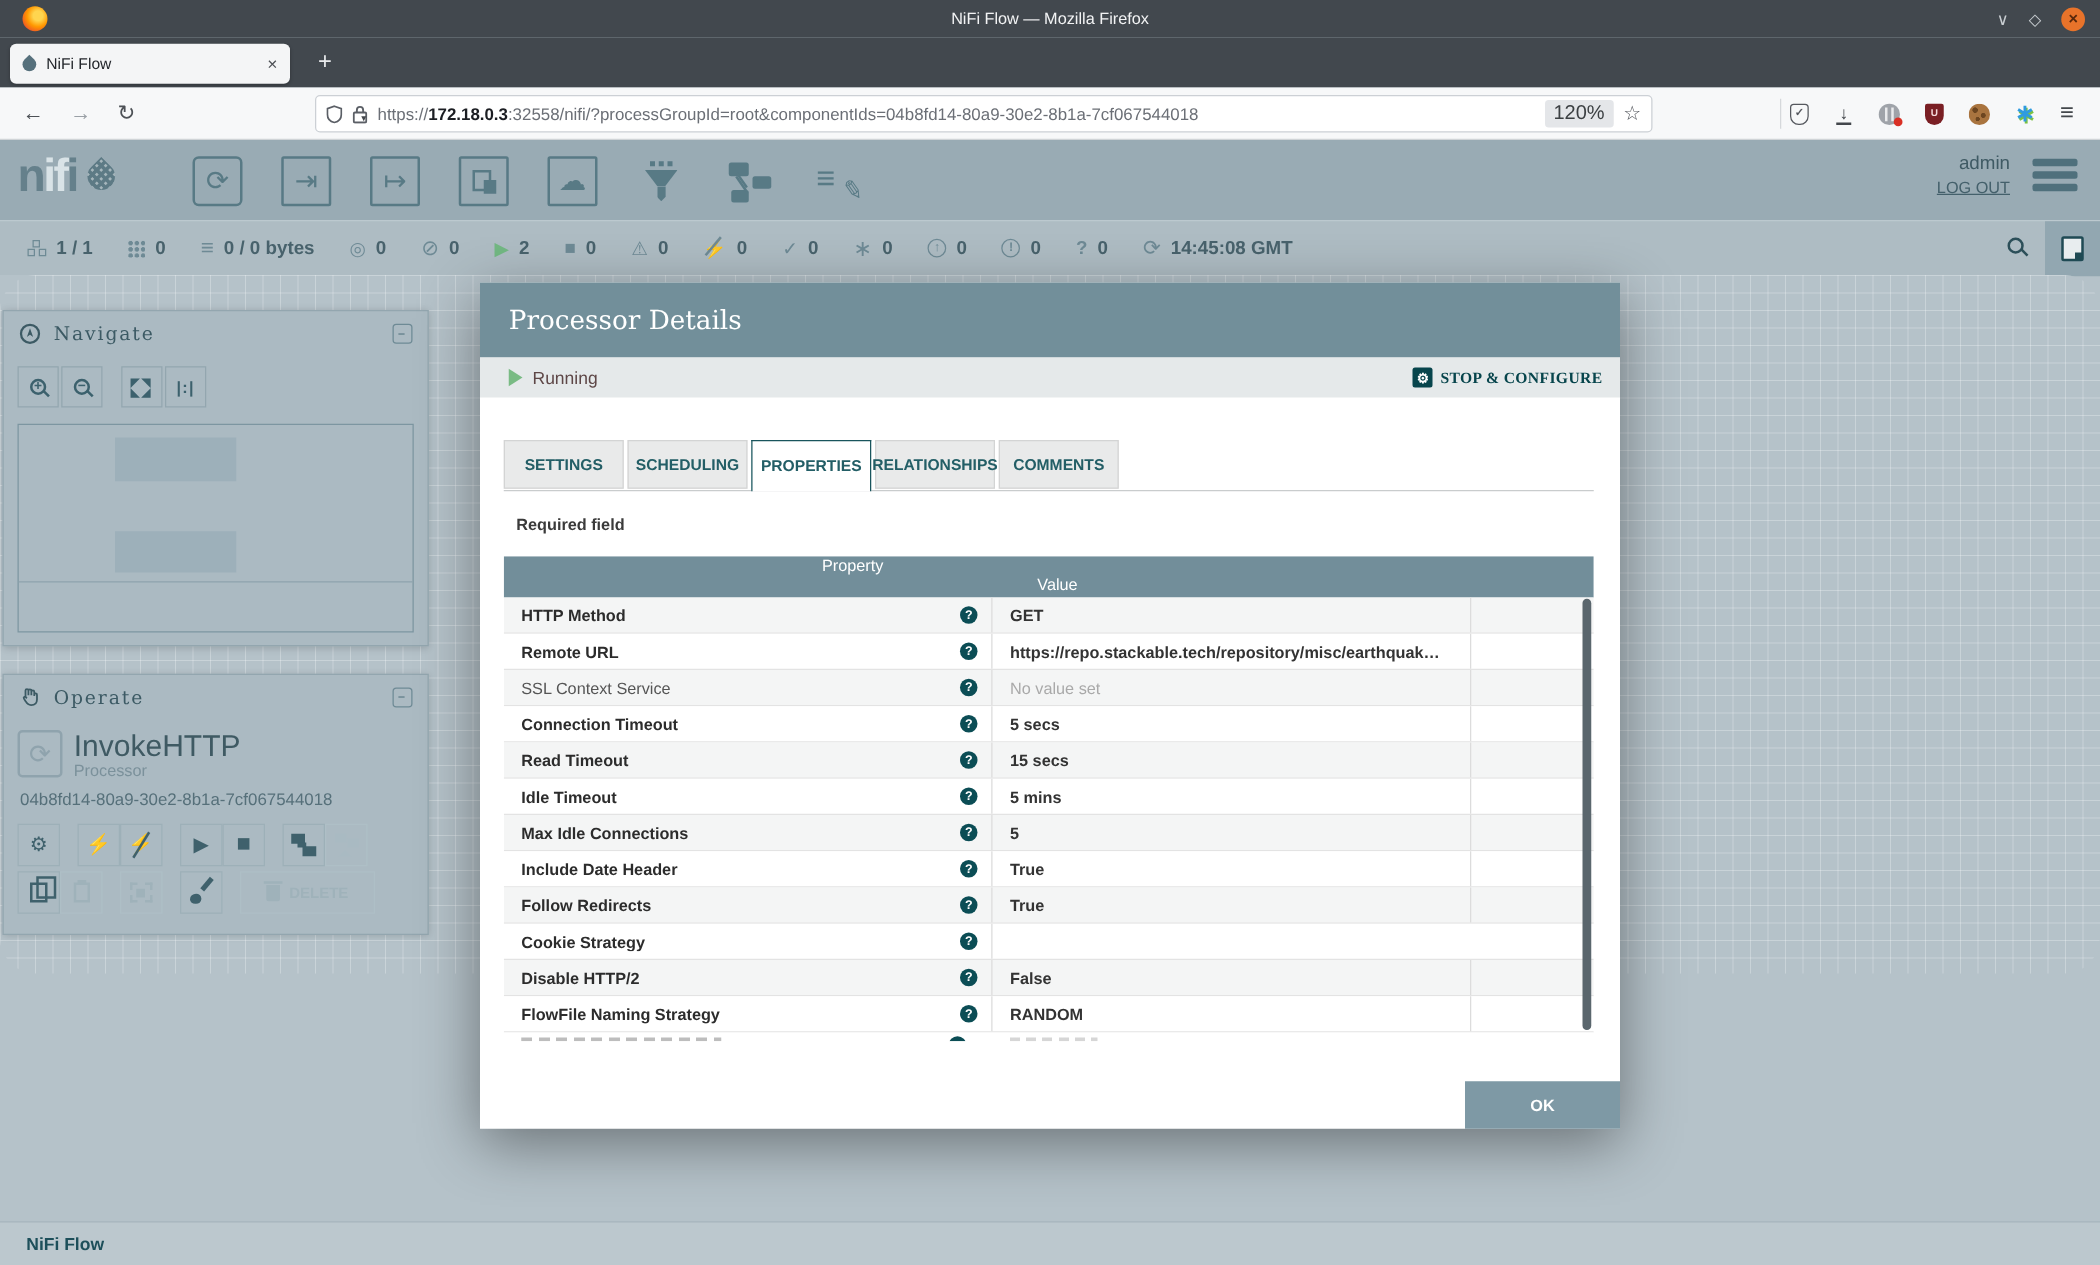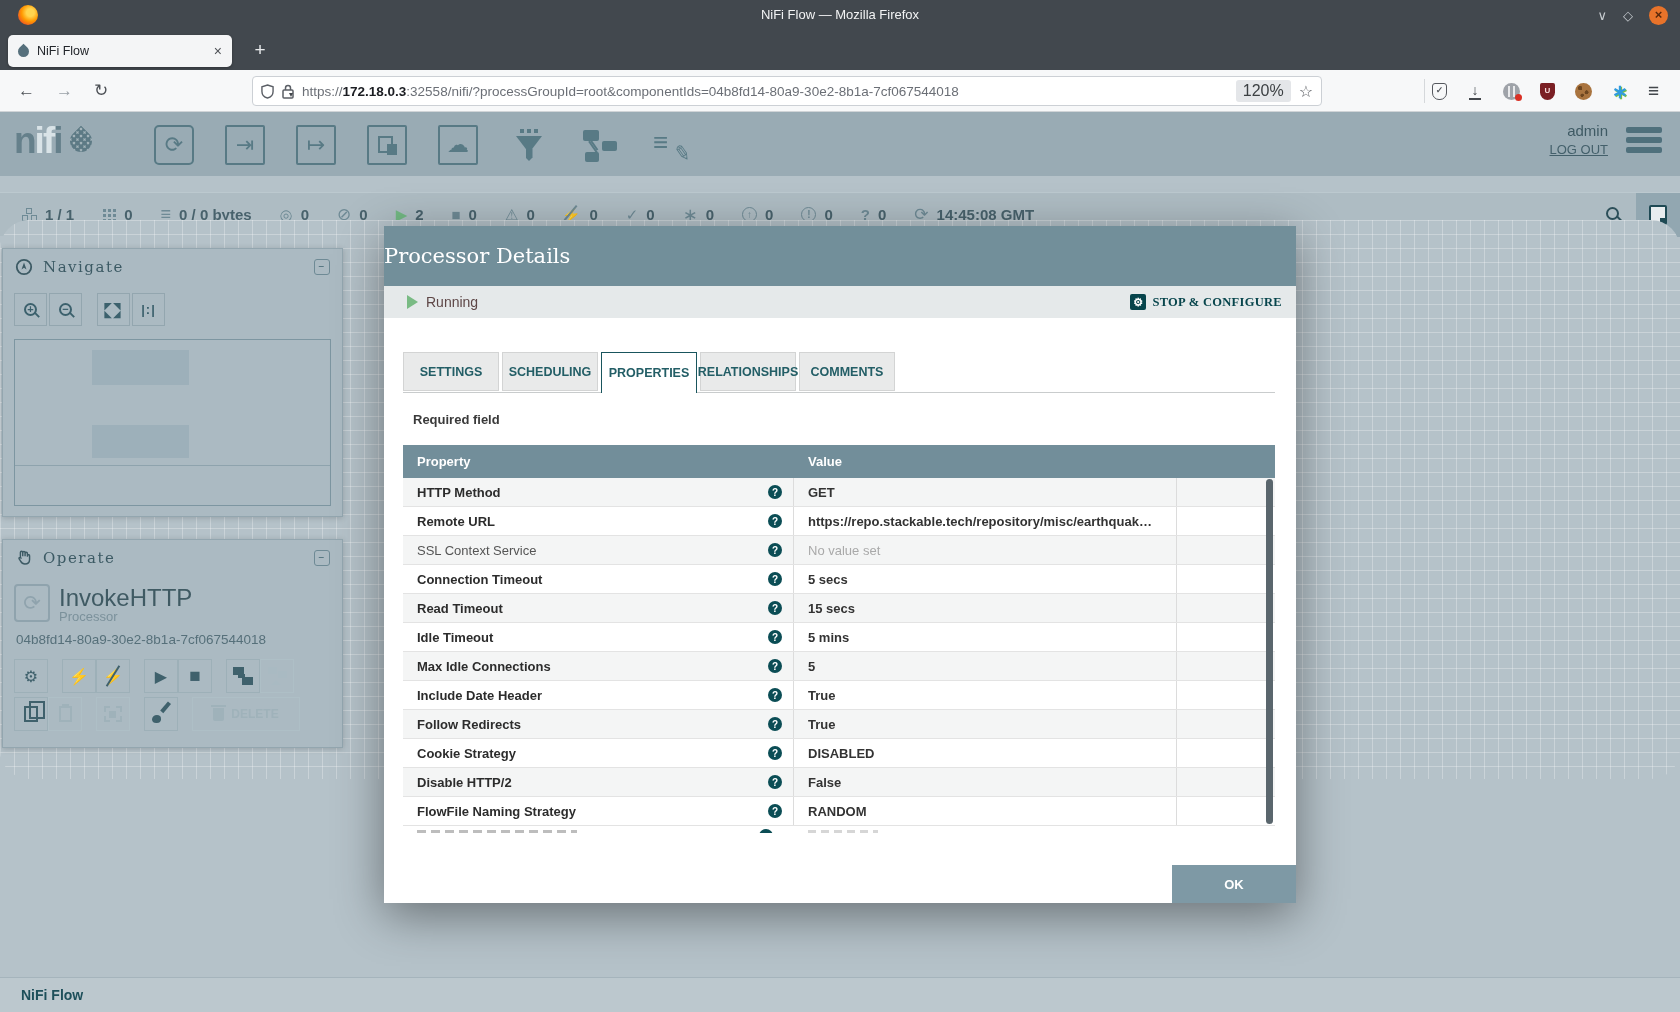--- a/index.html
+++ b/index.html
@@ -79,21 +79,21 @@
   .g-lines::before{content:"≡";}
   .labeltool .lt-pen { position:absolute; right:-2px; bottom:-2px; font-size:20px; color:#587a85; transform:rotate(10deg); }
   .g-pen::before{content:"✎";}
   .account { position:absolute; right:72px; top:10px; text-align:right; }
   .account-user { font-size:15px; color:#3f5a64; }
   .logout { font-size:13px; color:#44606b; text-decoration:underline; margin-top:3px; }
   .nifi-menu { position:absolute; right:18px; top:15px; width:36px; }
   .nifi-menu i { display:block; height:6px; background:#4f707c; border-radius:2px; margin-bottom:4px; }
 
   
-  .statusbar { position:absolute; top:192px; left:0; width:1680px; height:44px; background:#aebcc3; border-top:1px solid #bcc9cf; display:flex; align-items:center; padding-left:22px; }
+  .statusbar { position:absolute; top:176px; left:0; width:1680px; height:44px; background:#aebcc3; border-top:1px solid #bcc9cf; display:flex; align-items:center; padding-left:22px; }
   .sb-item { display:flex; align-items:center; gap:8px; margin-right:28px; color:#48626c; font-size:15px; font-weight:600; white-space:nowrap; }
   .sb-ic { color:#6e8a95; font-size:15px; font-weight:normal; display:inline-flex; align-items:center; justify-content:center; }
   .cubes { position:relative; width:15px; height:13px; }
   .cubes i { position:absolute; width:6px; height:6px; border:1.5px solid #6e8a95; }
   .cubes i:nth-child(1){ left:4px; top:0; } .cubes i:nth-child(2){ left:0; bottom:0; } .cubes i:nth-child(3){ right:0; bottom:0; }
   .dots { width:14px; height:14px; background-image:radial-gradient(#6e8a95 1.6px, transparent 1.8px); background-size:5px 5px; }
   .g-queue::before{content:"≡";} .g-target::before{content:"◎";} .g-notrans::before{content:"⊘";}
   .g-play::before{content:"▶";} .g-stopsq::before{content:"■";} .g-warn::before{content:"⚠";}
   .g-bolt::before{content:"⚡";} .g-check::before{content:"✓";} .g-refresh::before{content:"⟳";}
   .g-up::before{content:"↑";} .g-excl::before{content:"!";} .g-q::before{content:"?";}
@@ -162,34 +162,34 @@
   .brush-ic::after { content:""; position:absolute; left:1px; bottom:1px; width:9px; height:8px; background:#3f616c; border-radius:60% 50% 50% 50%; }
   .delete-btn { width:108px; gap:7px; font-size:12px; font-weight:bold; color:#9fb2ba; }
   .trash-ic { position:relative; width:11px; height:13px; background:#9fb2ba; border-radius:0 0 2px 2px; }
   .trash-ic::before { content:""; position:absolute; left:-2px; top:-3px; width:15px; height:2px; background:#9fb2ba; }
 
   
   .breadcrumb { position:absolute; top:977px; left:0; width:1680px; height:35px; background:#bcc8ce; border-top:1px solid #a5b4bc; line-height:34px; padding-left:21px; font-size:14px; font-weight:bold; color:#1d4f5a; z-index:6; }
 
   
   .dialog { position:absolute; left:384px; top:226px; width:912px; height:677px; background:#fff; box-shadow:0 12px 45px rgba(0,0,0,.42); z-index:20; }
-  .dialog-header { height:60px; background:#728f9a; color:#fff; display:flex; align-items:center; font-family:"DejaVu Serif",serif; font-size:21px; }
+  .dialog-header { height:60px; background:#728f9a; color:#fff; display:flex; align-items:center; padding-left:23px; font-family:"DejaVu Serif",serif; font-size:21px; }
   .dialog-status { height:32px; background:#e5e9ea; display:flex; align-items:center; padding:0 14px 0 23px; }
   .run-tri { width:0; height:0; border-left:11px solid #79bb84; border-top:7px solid transparent; border-bottom:7px solid transparent; }
   .run-label { margin-left:8px; font-size:14px; color:#5e4747; }
   .stopcfg { margin-left:auto; display:flex; align-items:center; gap:6px; color:#07454c; font-weight:bold; font-size:12.5px; letter-spacing:.3px;font-family:Liberation Serif, serif; }
   .stopcfg-ic { width:16px; height:16px; background:#07454c; color:#fff; font-size:11px; display:flex; align-items:center; justify-content:center; border-radius:2px; }
   .g-gear::before{content:"⚙";}
   .tabs { position:absolute; left:19px; top:126px; display:flex; gap:3px; align-items:flex-start; z-index:2; }
   .tab-item { width:96px; height:39px; background:#e9eaea; border:1px solid #d3d4d4; display:flex; align-items:center; justify-content:center; font-size:12.5px; font-weight:600; color:#235e66; }
   .tab-item.active { background:#fff; border:1px solid #19555d; border-bottom:none; height:41px; }
   .tabs-underline { position:absolute; left:19px; top:166px; width:872px; height:1px; background:#c9cccd; z-index:1; }
   .required { position:absolute; left:29px; top:186px; font-size:13px; font-weight:bold; color:#3a3a3a; }
   .ptable { position:absolute; left:19px; top:219px; width:872px; height:388px; overflow:hidden; }
-  .thead { height:33px; background:#728e9a; color:#fff; font-weight:bold; font-size:13px; display:flex; align-items:center; }
+  .thead { height:33px; background:#728e9a; color:#fff; font-weight:normal; font-size:13px; display:flex; align-items:center;flex-direction:column; }
   .h-prop { width:391px; padding-left:14px; } .h-val { padding-left:14px; }
   .trow { height:29px; display:flex; align-items:stretch; border-bottom:1px solid #e3e3e3; font-size:13px; background:#fff; }
   .trow:nth-child(even) { background:#f4f5f5; }
   .cell-prop { width:391px; display:flex; align-items:center; padding-left:14px; font-weight:bold; color:#2c2c2c; border-right:1px solid #dcdcdc; }
   .prop-text { flex:1; white-space:nowrap; overflow:hidden; }
   .qicon { width:14px; height:14px; border-radius:50%; background:#0b4d55; color:#fff; font-size:10px; font-weight:bold; display:flex; align-items:center; justify-content:center; margin-right:11px; flex:none; }
   .cell-val { width:383px; padding-left:14px; font-weight:bold; color:#333; border-right:1px solid #dcdcdc; display:flex; align-items:center; white-space:nowrap; overflow:hidden; }
   .cell-extra { flex:1; }
   .trow.optional .prop-text { font-weight:normal; color:#555; }
   .val-unset { font-weight:normal; color:#a9a9a9; }
@@ -568,21 +568,20 @@
           <span class="qicon">?</span>
         </span>
       <span class="cell-val">True</span>
         <span class="cell-extra"></span>
     </div>
     <div class="trow">
       <span class="cell-prop">
           <span class="prop-text">Cookie Strategy</span>
           <span class="qicon">?</span>
         </span>
-      <span class="cell-val">DISABLED</span>
         <span class="cell-extra"></span>
     </div>
     <div class="trow">
       <span class="cell-prop">
           <span class="prop-text">Disable HTTP/2</span>
           <span class="qicon">?</span>
         </span>
       <span class="cell-val">False</span>
         <span class="cell-extra"></span>
     </div>

